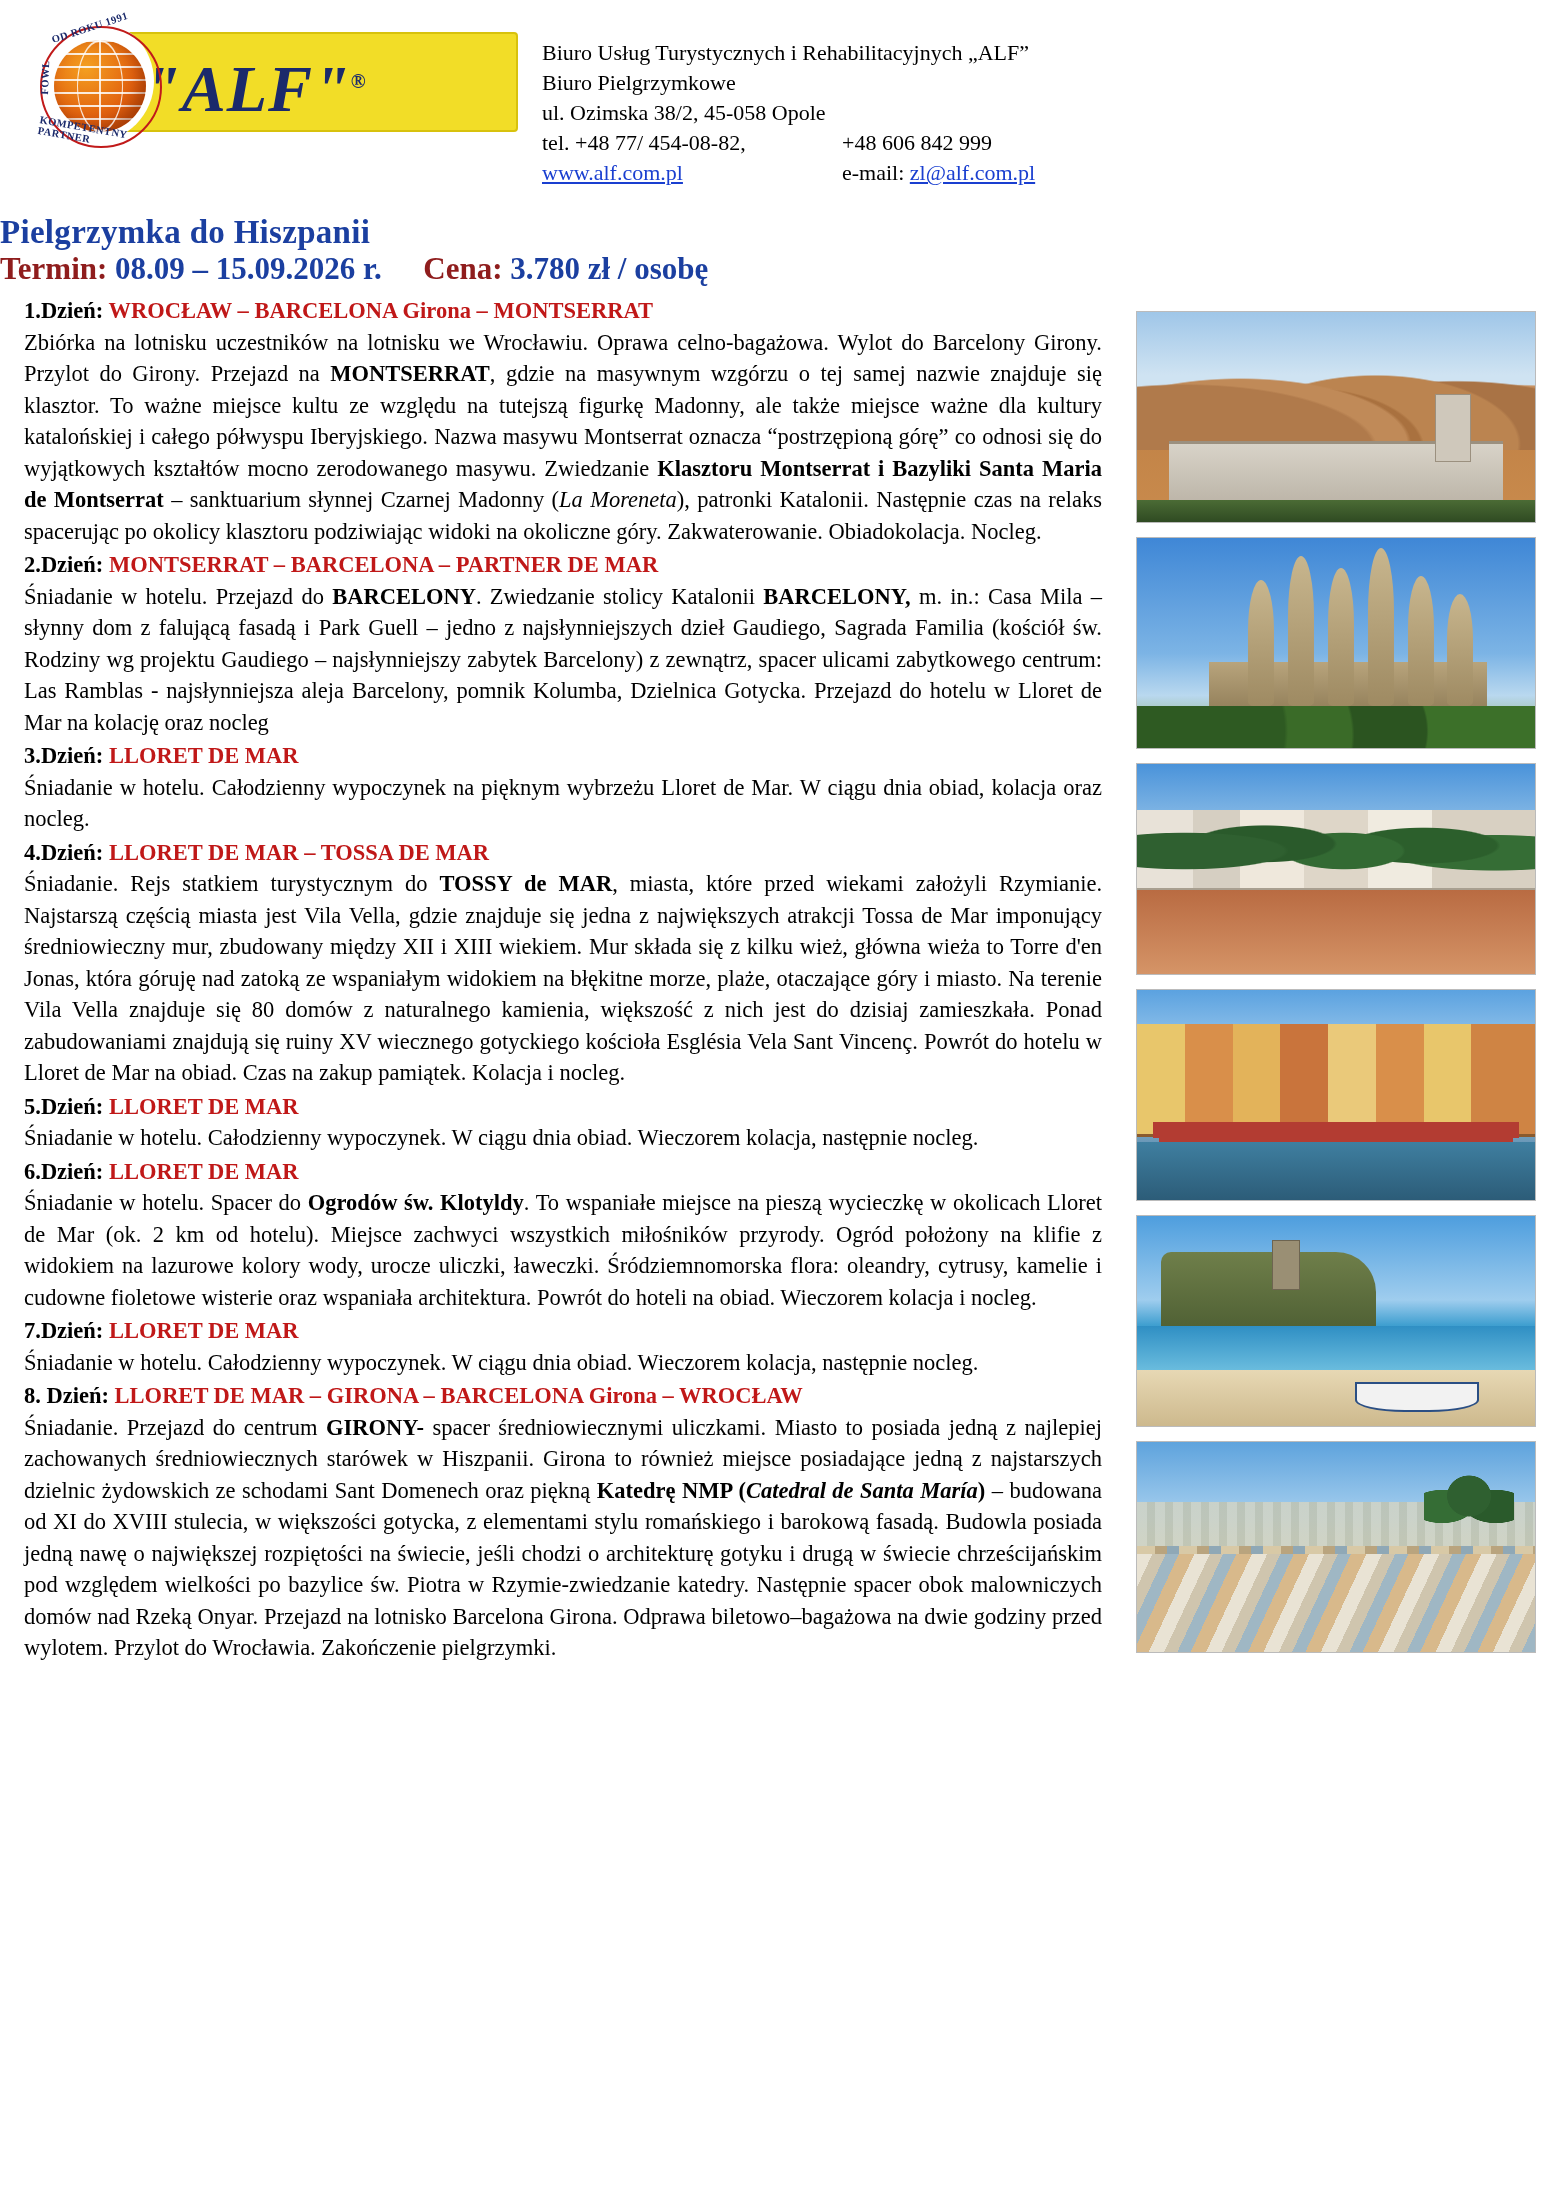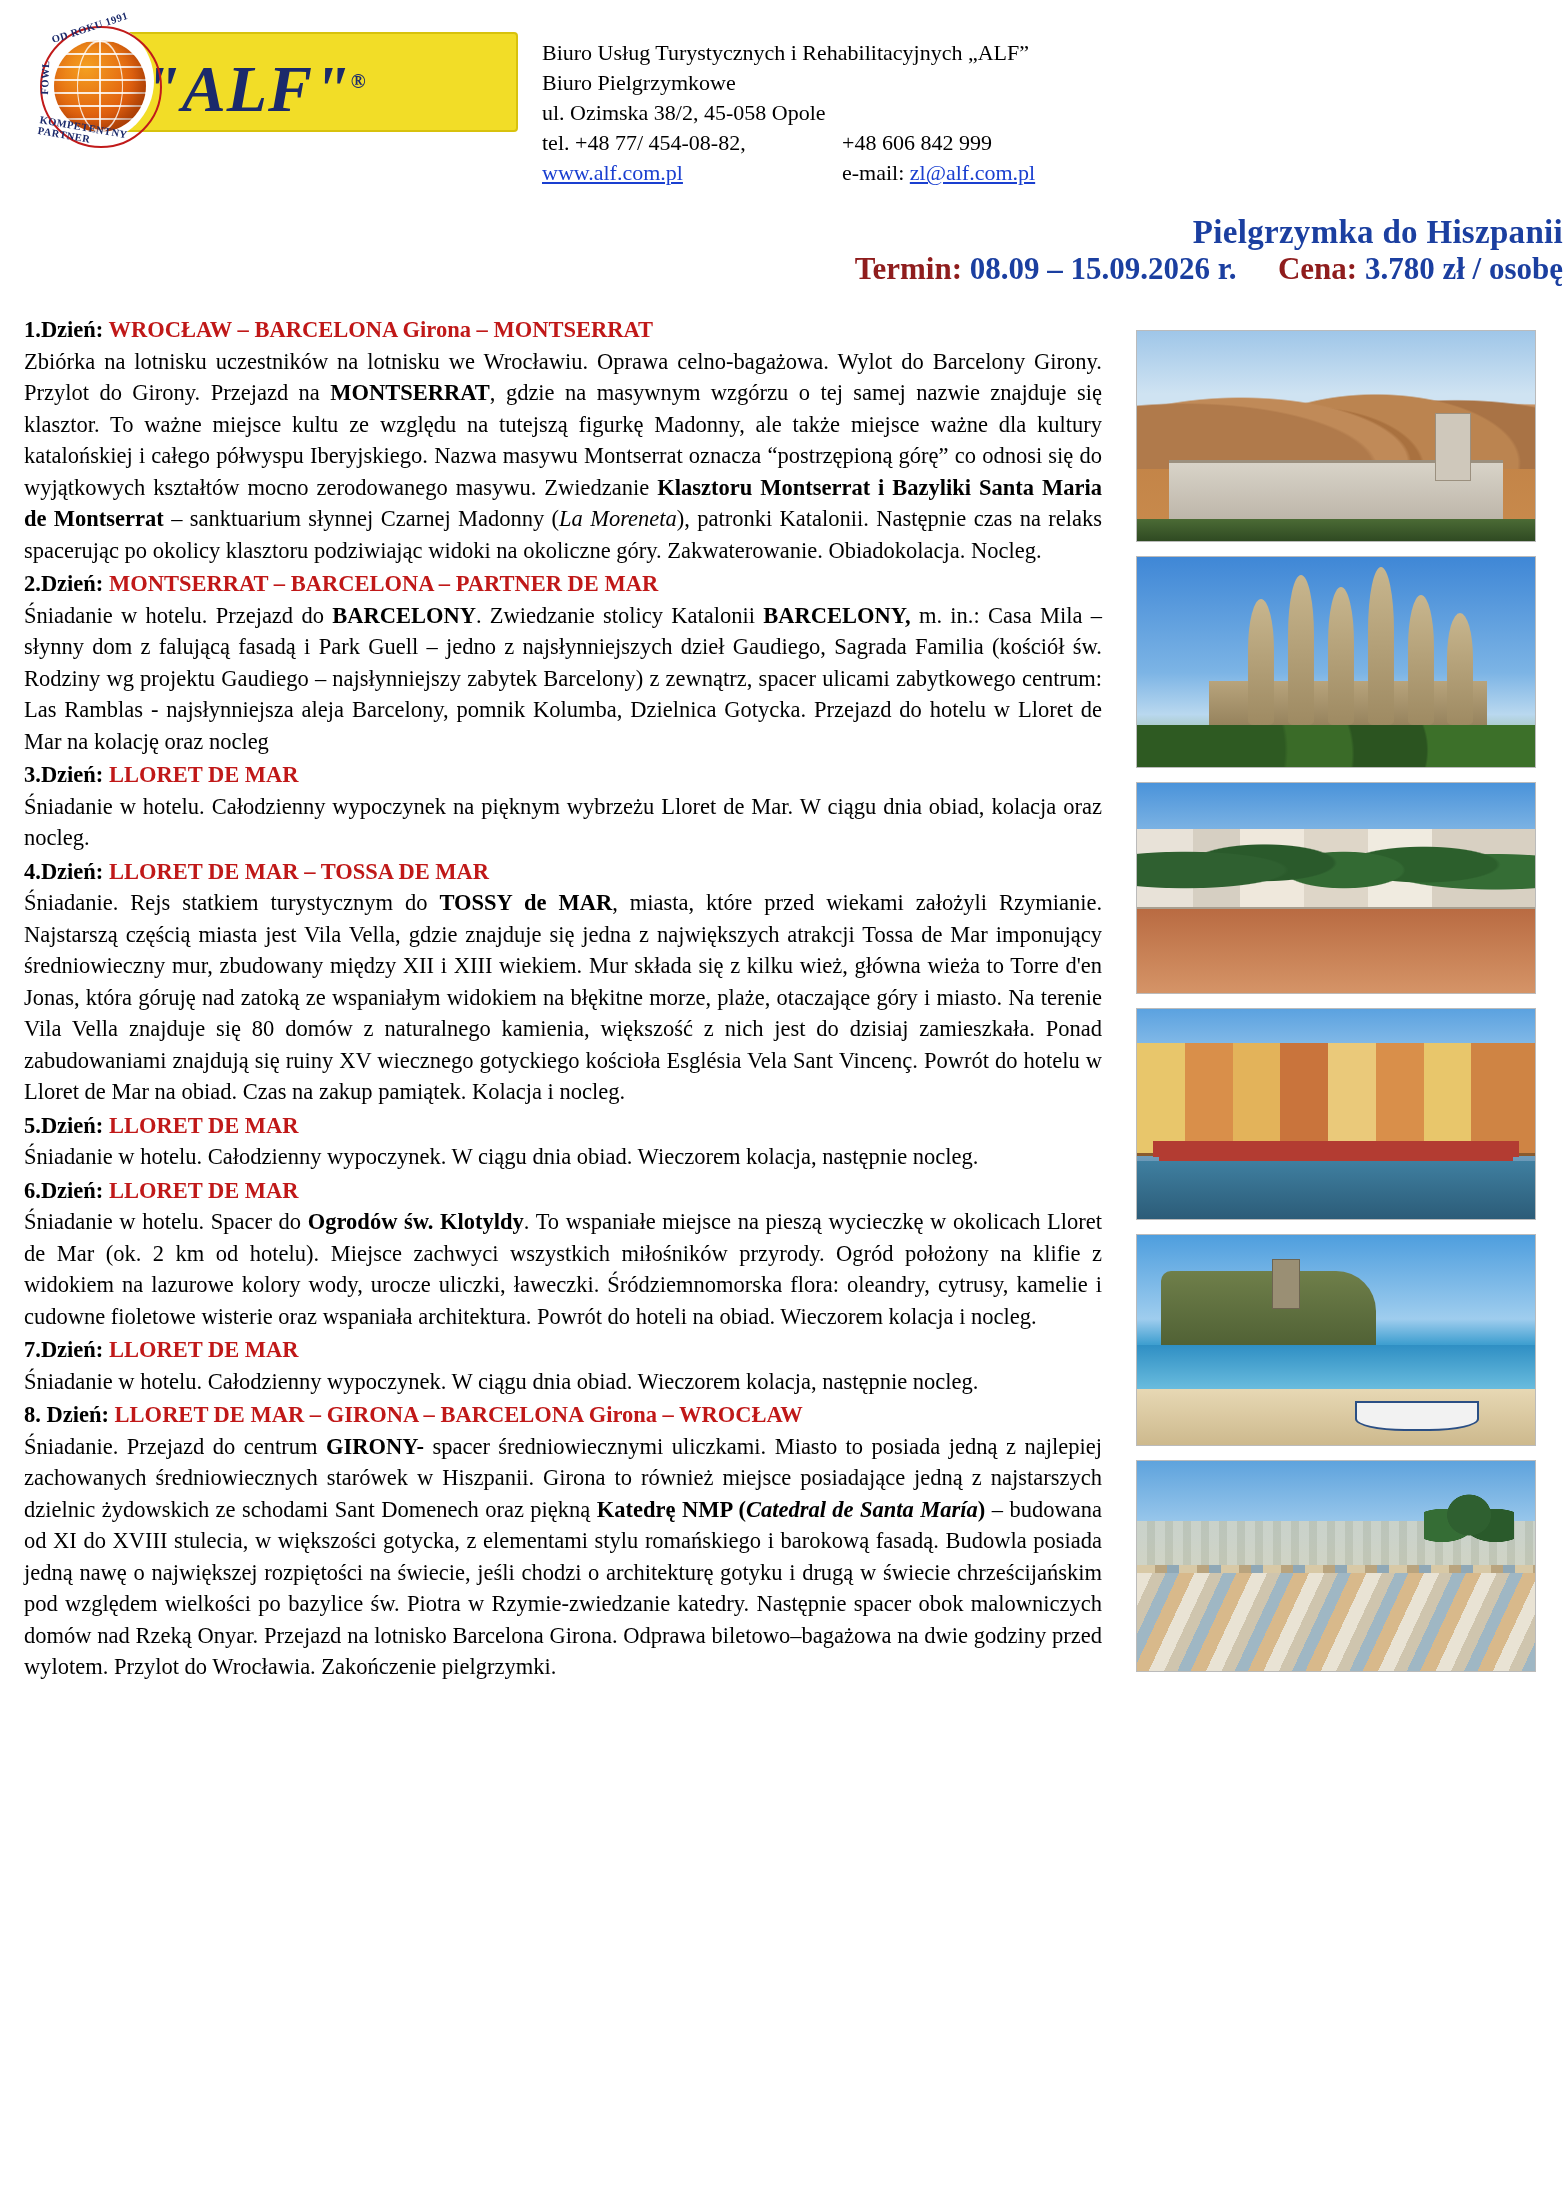--- a/index.html
+++ b/index.html
@@ -140,41 +140,41 @@
     display: flex;
   }
   .contact .links .l-left { width: 300px; }
   .contact a {
     color: #1a3fd0;
     text-decoration: underline;
   }
 
   
   .title-block {
-    text-align: right;
+    text-align: left;
     margin-top: 26px;
   }
   .main-title {
     font-size: 33px;
     font-weight: bold;
     color: #1b3fa0;
     letter-spacing: .3px;
   }
   .subtitle {
     font-size: 31px;
     font-weight: bold;
   }
   .subtitle .lbl { color: #8f1d1d; }
   .subtitle .val { color: #1b3fa0; }
   .subtitle .gap { display: inline-block; width: 26px; }
 
   
   .content {
     display: flex;
-    margin-top: 25px;
+    margin-top: 6px;
     padding: 0 38px 0 24px;
     gap: 34px;
     align-items: flex-start;
   }
   .text-col {
     width: 1078px;
     flex: none;
     font-size: 22.5px;
     line-height: 31.5px;
     text-align: justify;

